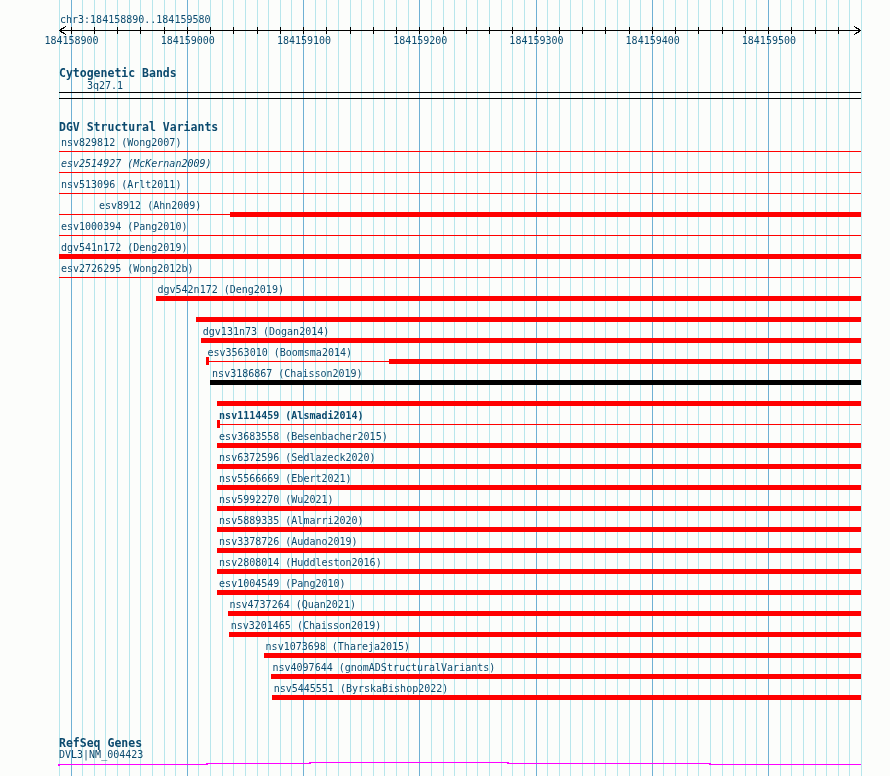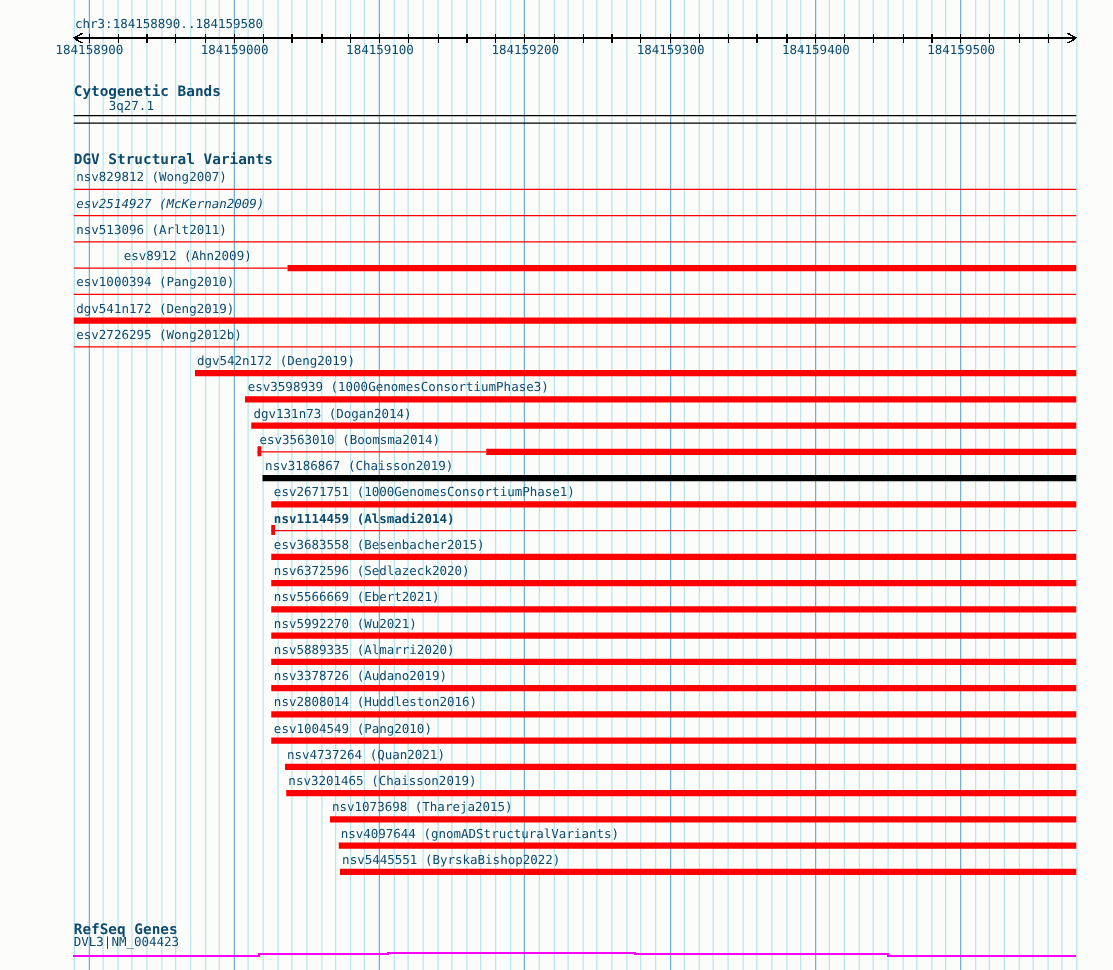--- a/index.html
+++ b/index.html
@@ -186,39 +186,37 @@
       <div class="vrow" style="top: 262px;">
         <div class="seg" style="left: 59px; top: 15px; height: 1px; width: 802px; background: rgb(255, 0, 0);"></div>
         <div class="vlabel" style="left: 61px;">esv2726295 (Wong2012b)</div>
       </div>
       <div class="vrow" style="top: 283px;">
         <div class="seg" style="left: 155.5px; top: 13px; height: 5px; width: 705.5px; background: rgb(255, 0, 0);"></div>
         <div class="vlabel" style="left: 157.5px;">dgv542n172 (Deng2019)</div>
       </div>
       <div class="vrow" style="top: 304px;">
         <div class="seg" style="left: 196.2px; top: 13px; height: 5px; width: 664.8px; background: rgb(255, 0, 0);"></div>
-        <div class="vlabel" style="left: 198.2px;">esv3598939 (1000GenomesConsortiumPhase3)</div>
       </div>
       <div class="vrow" style="top: 325px;">
         <div class="seg" style="left: 200.8px; top: 13px; height: 5px; width: 660.2px; background: rgb(255, 0, 0);"></div>
         <div class="vlabel" style="left: 202.8px;">dgv131n73 (Dogan2014)</div>
       </div>
       <div class="vrow" style="top: 346px;">
         <div class="seg" style="left: 205.5px; top: 15px; height: 1px; width: 183.6px; background: rgb(255, 0, 0);"></div>
         <div class="seg" style="left: 205.5px; top: 11px; height: 8px; width: 3px; background: rgb(255, 0, 0);"></div>
         <div class="seg" style="left: 389.1px; top: 13px; height: 5px; width: 471.9px; background: rgb(255, 0, 0);"></div>
         <div class="vlabel" style="left: 207.5px;">esv3563010 (Boomsma2014)</div>
       </div>
       <div class="vrow" style="top: 367px;">
         <div class="seg" style="left: 210.1px; top: 13px; height: 5px; width: 650.9px; background: rgb(0, 0, 0);"></div>
         <div class="vlabel" style="left: 212.1px;">nsv3186867 (Chaisson2019)</div>
       </div>
       <div class="vrow" style="top: 388px;">
         <div class="seg" style="left: 217.1px; top: 13px; height: 5px; width: 643.9px; background: rgb(255, 0, 0);"></div>
-        <div class="vlabel" style="left: 219.1px;">esv2671751 (1000GenomesConsortiumPhase1)</div>
       </div>
       <div class="vrow" style="top: 409px;">
         <div class="seg" style="left: 217.1px; top: 15px; height: 1px; width: 643.9px; background: rgb(255, 0, 0);"></div>
         <div class="seg" style="left: 217.1px; top: 11px; height: 8px; width: 3px; background: rgb(255, 0, 0);"></div>
         <div class="vlabel" style="left: 219.1px; font-weight: bold;">nsv1114459 (Alsmadi2014)</div>
       </div>
       <div class="vrow" style="top: 430px;">
         <div class="seg" style="left: 217.1px; top: 13px; height: 5px; width: 643.9px; background: rgb(255, 0, 0);"></div>
         <div class="vlabel" style="left: 219.1px;">esv3683558 (Besenbacher2015)</div>
       </div>

